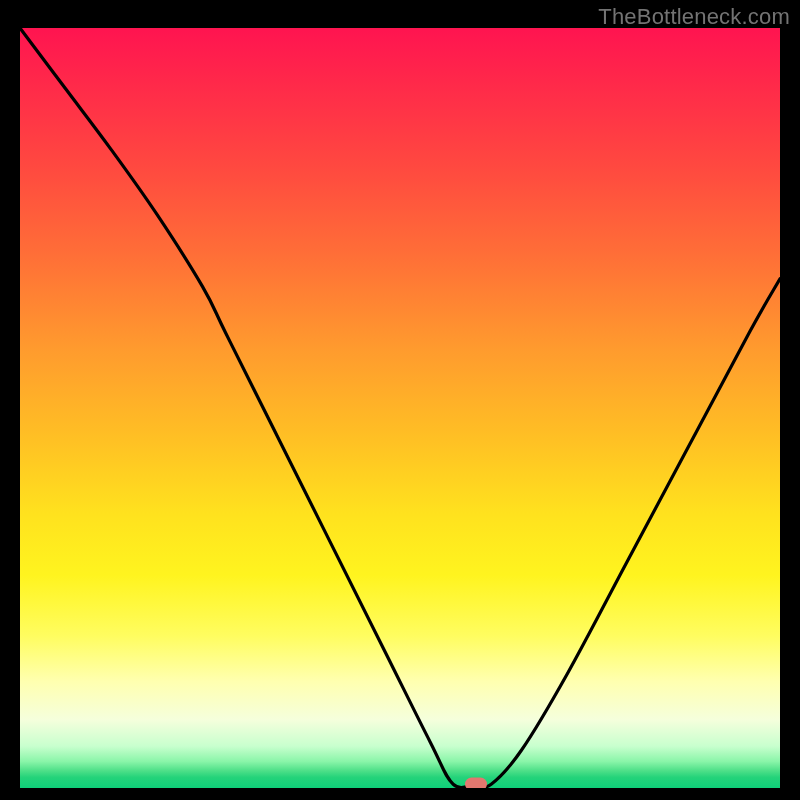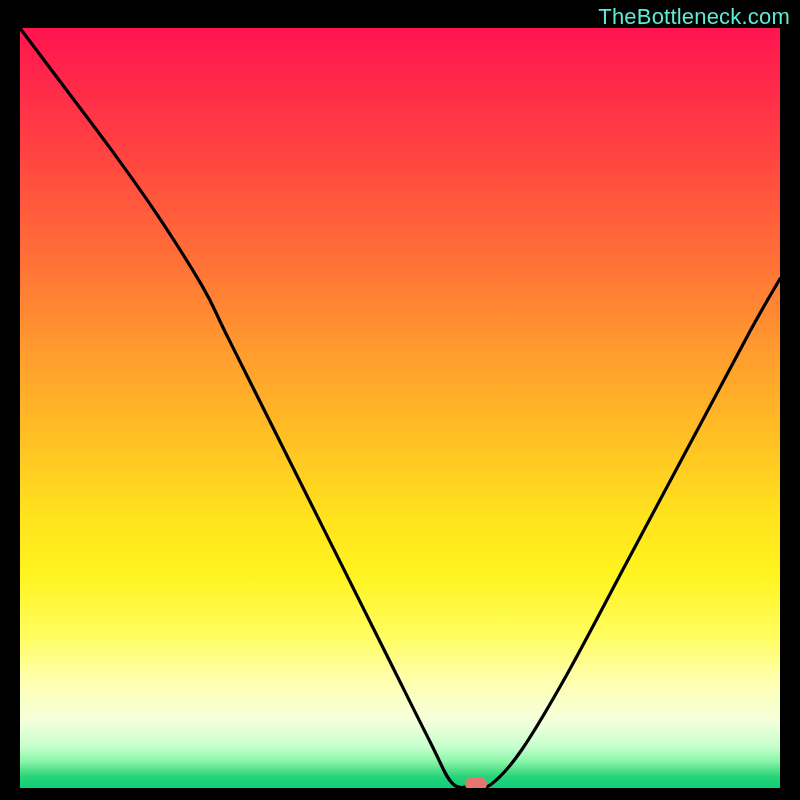--- a/index.html
+++ b/index.html
@@ -16,21 +16,21 @@
     left: 0;
     top: 0;
     width: 800px;
     height: 800px;
     background: #000;
   }
   .watermark {
     position: absolute;
     top: 4px;
     right: 10px;
-    color: #5eead4;
+    color: #737373;
     font-size: 22px;
     font-weight: 500;
     letter-spacing: 0.2px;
     z-index: 10;
   }
   .plot {
     position: absolute;
     left: 20px;
     top: 28px;
     width: 760px;

